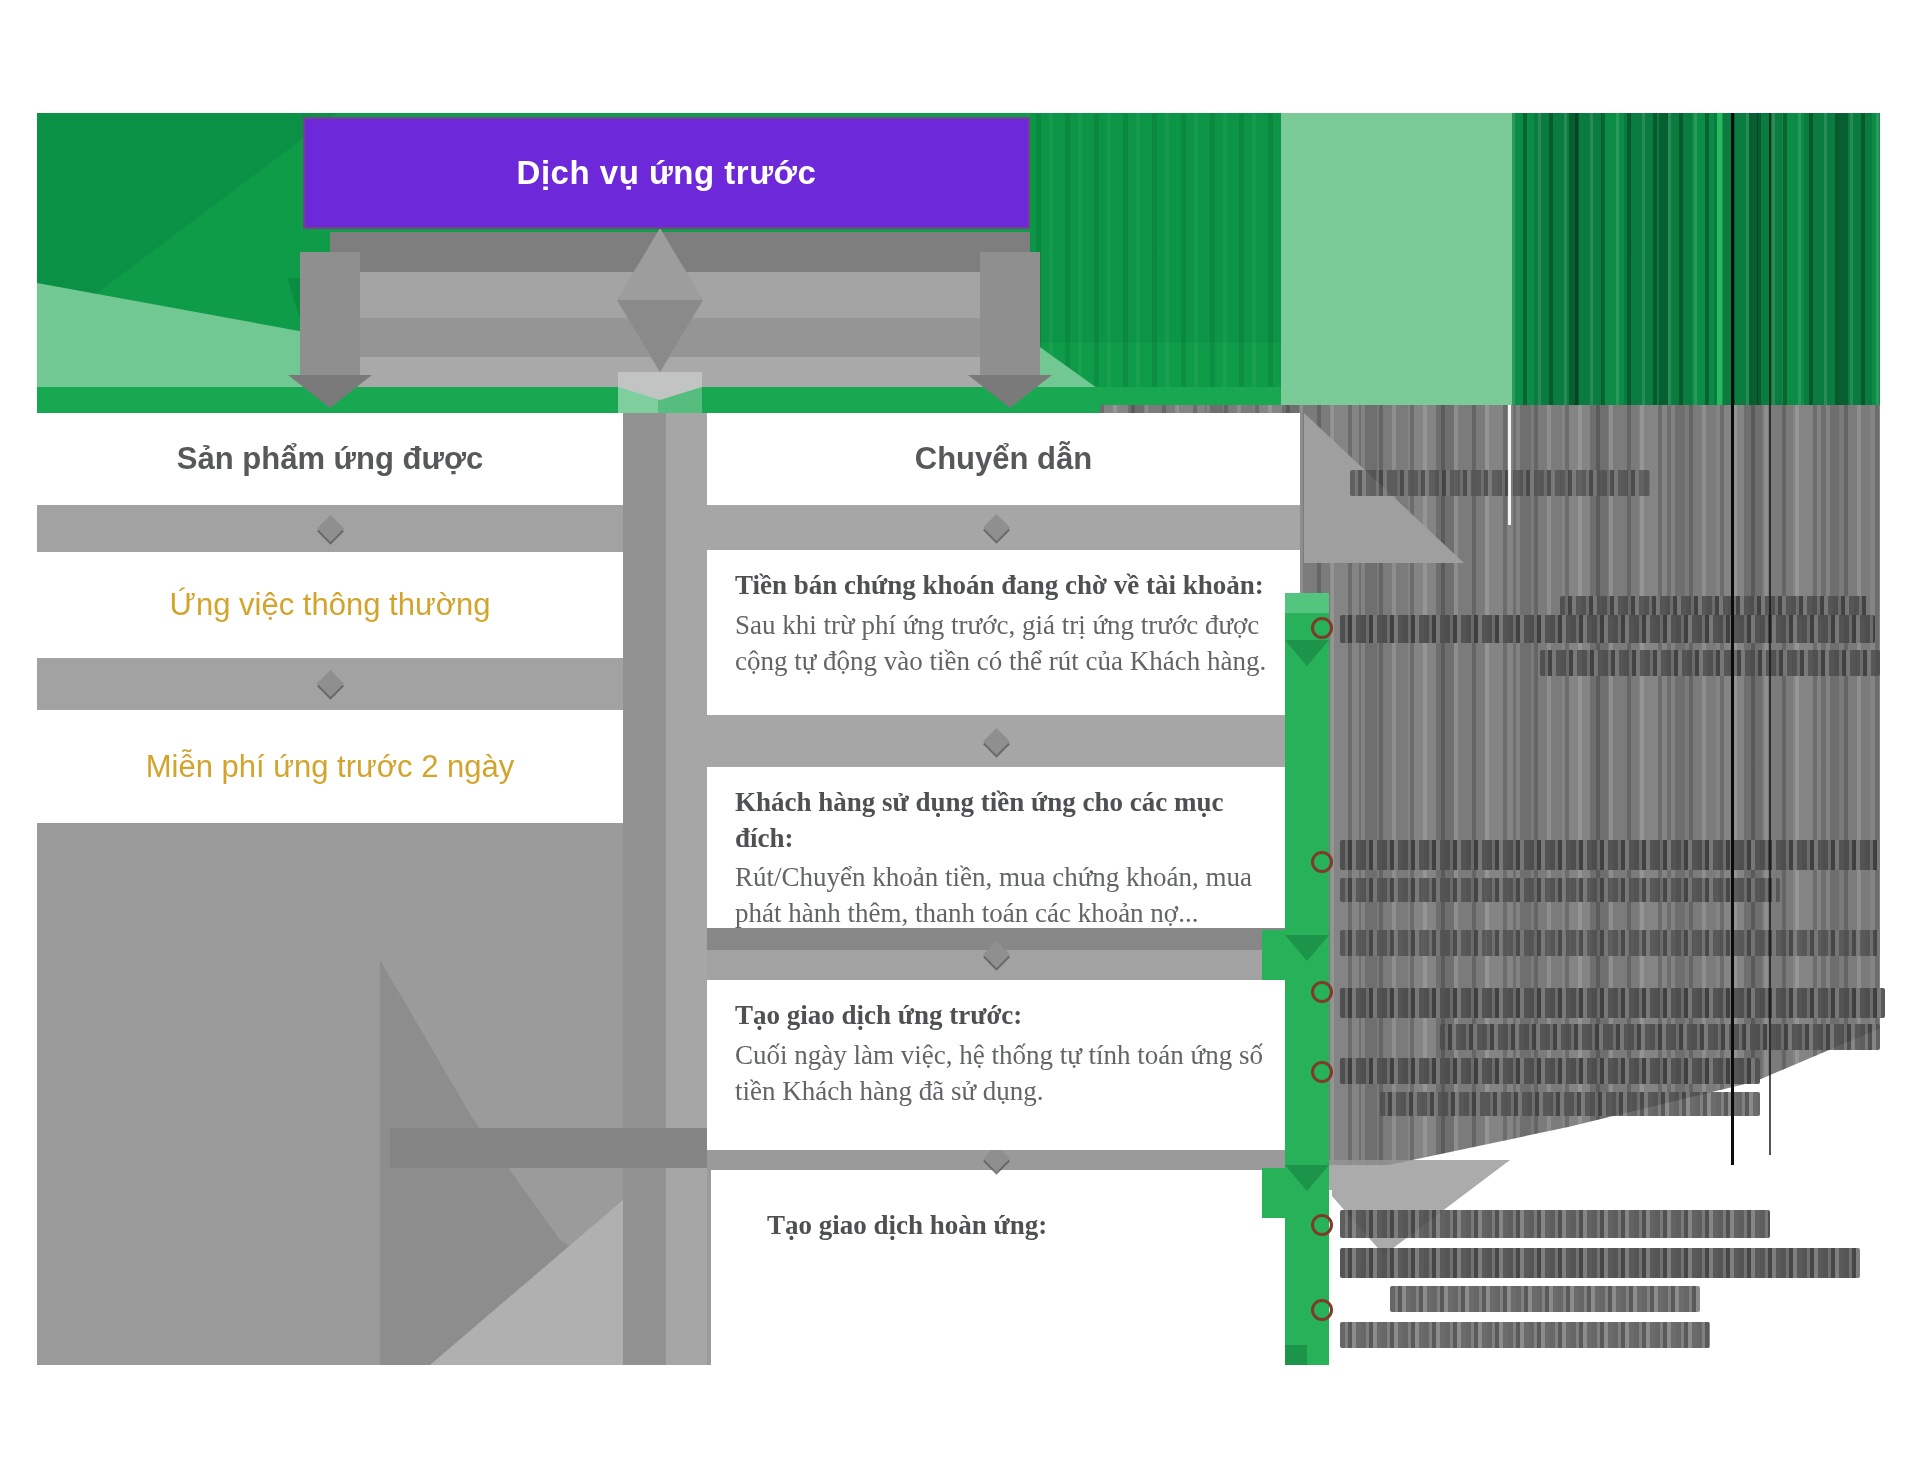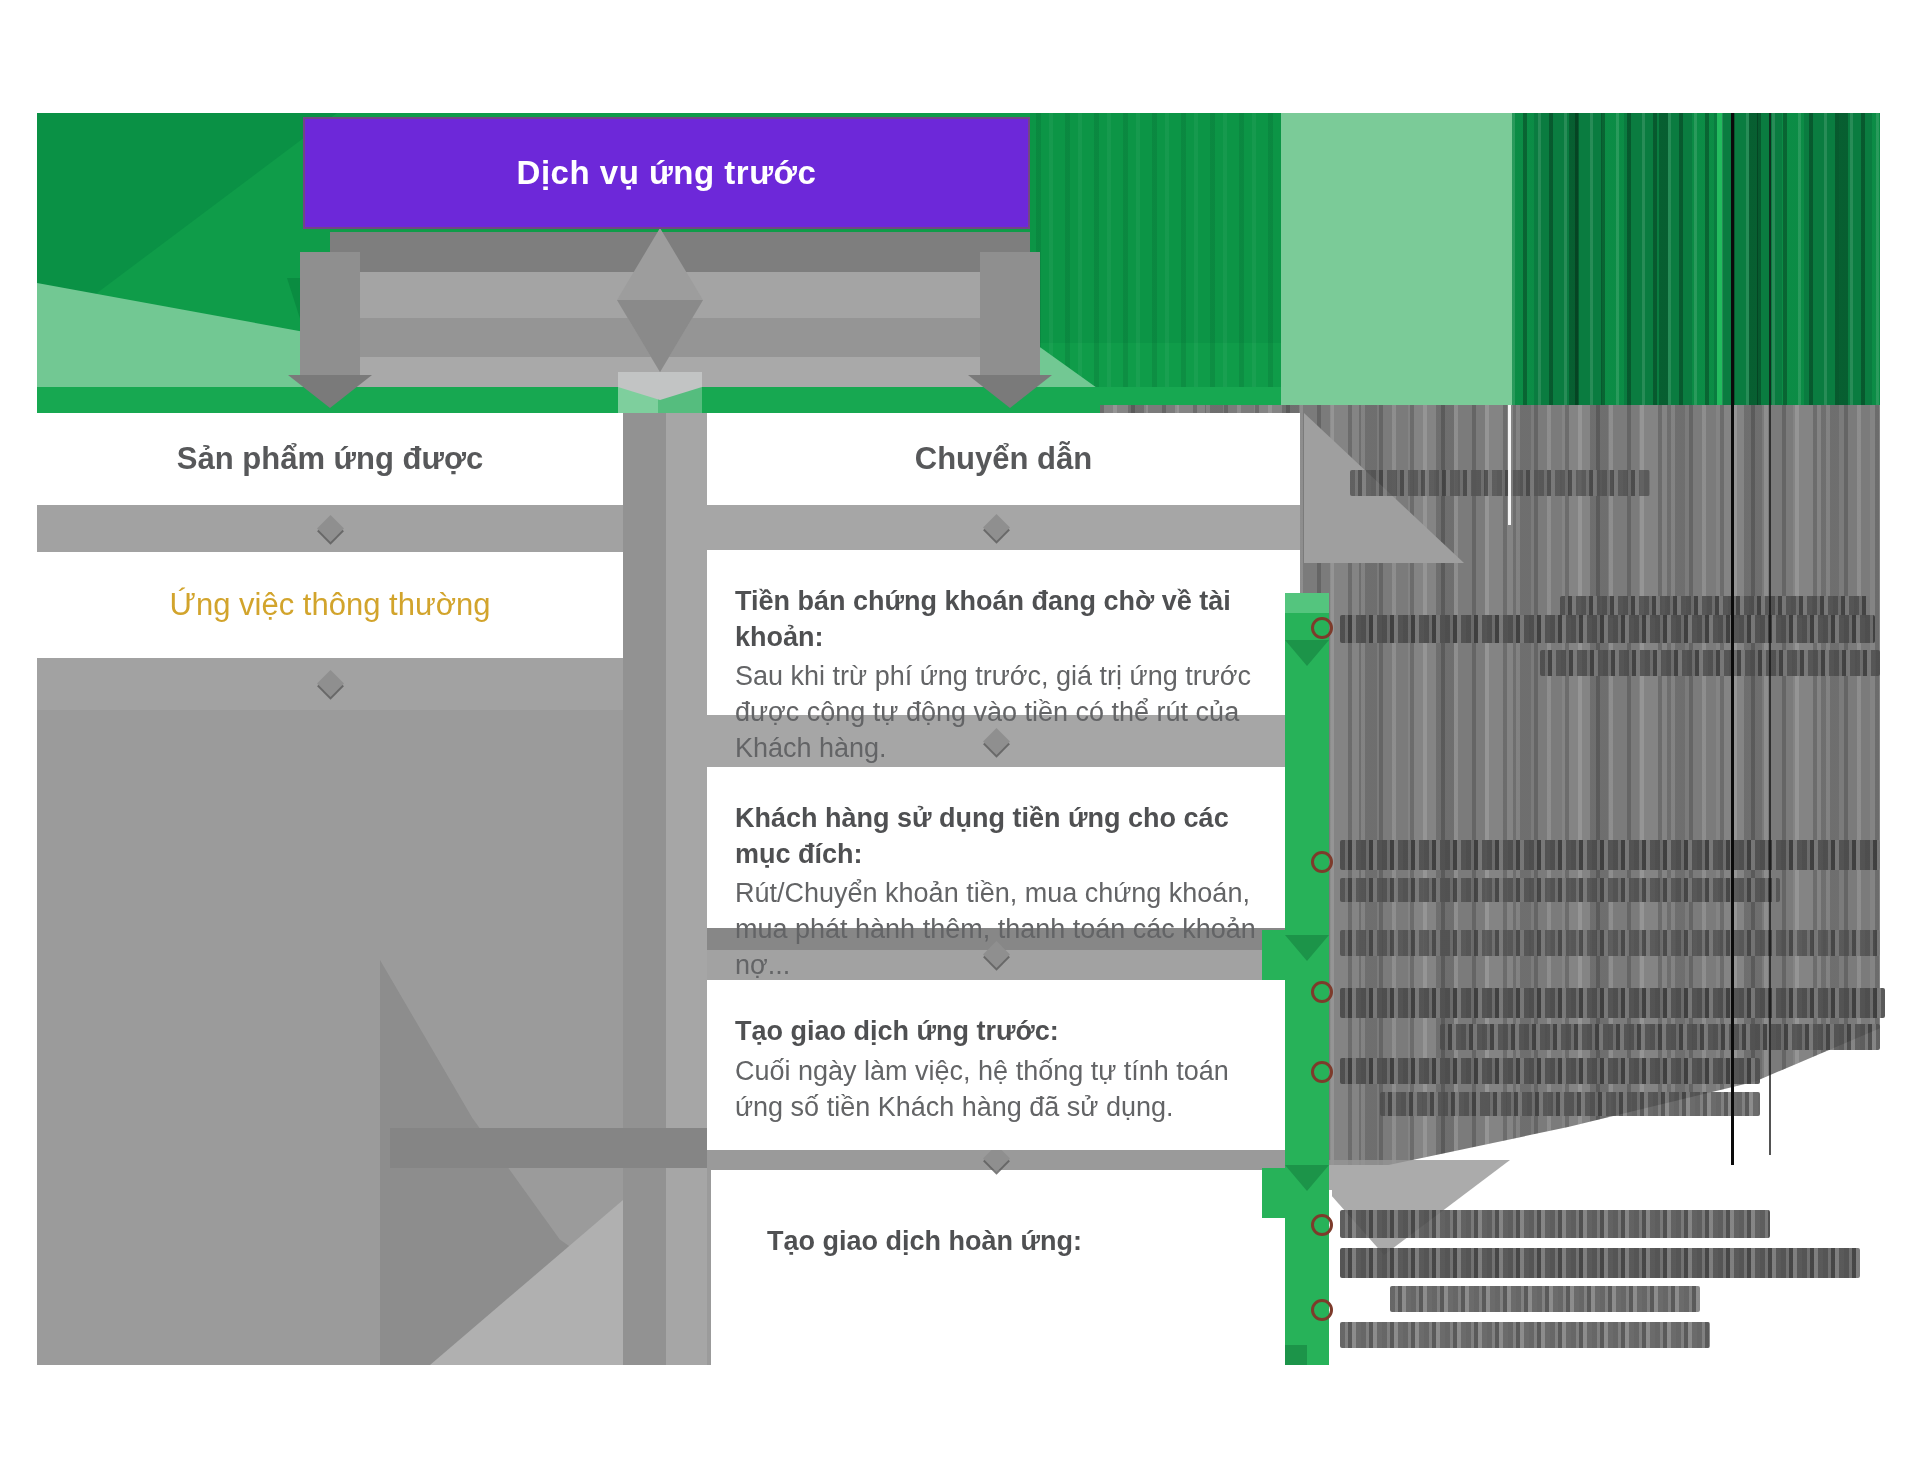--- a/index.html
+++ b/index.html
@@ -77,21 +77,21 @@
   .gapR2{left:707px;top:715px;width:593px;height:52px;background:#a6a6a6;}
   .gapR3{left:707px;top:928px;width:593px;height:52px;background:#a2a2a2;border-top:22px solid #878787;box-sizing:border-box;}
   .gapR4{left:707px;top:1148px;width:593px;height:22px;background:#9a9a9a;}
   .diamond{width:19px;height:19px;background:#8f8f8f;transform:rotate(45deg);box-shadow:2px 2px 0 rgba(90,90,90,.8);}
   
   .wbox{background:#ffffff;box-sizing:border-box;}
   .hdr-box{display:flex;align-items:center;justify-content:center;
     color:#57585a;font-size:31px;font-weight:bold;}
   .ybox{display:flex;align-items:center;justify-content:center;
     color:#d2a42c;font-size:31px;font-weight:500;}
-  .step-box{padding:34px 26px 0 28px;}
+  .step-box{padding:18px 26px 0 28px;font-family:Liberation Serif, serif;}
   .step-box .h{color:#4f5052;font-size:27px;font-weight:bold;line-height:1.32;margin:0 0 4px 0;}
   .step-box .b{color:#636466;font-size:27px;font-weight:400;line-height:1.33;margin:0;}
   .box-Lh{left:37px;top:413px;width:586px;height:92px;}
   .box-Rh{left:707px;top:413px;width:593px;height:92px;}
   .box-L1{left:37px;top:552px;width:586px;height:106px;}
   .box-L2{left:37px;top:710px;width:586px;height:113px;}
   .box-R1{left:707px;top:550px;width:593px;height:165px;}
   .box-R2{left:707px;top:767px;width:593px;height:161px;}
   .box-R3{left:707px;top:980px;width:593px;height:170px;}
   .box-R4{left:707px;top:1190px;width:593px;height:185px;margin-left:32px;}
@@ -183,20 +183,23 @@
   <div class="abs wbox hdr-box box-Lh">
     <span>Sản phẩm ứng được</span>
   </div>
   <div class="abs wbox hdr-box box-Rh">
     <span>Chuyển dẫn</span>
   </div>
 
   <div class="abs wbox ybox box-L1">
     <span>Ứng việc thông thường</span>
   </div>
+  <div class="abs wbox ybox box-L2">
+    <span>Miễn phí ứng trước 2 ngày</span>
+  </div>
 
   <div class="abs wbox step-box box-R1">
     <p class="h">Tiền bán chứng khoán đang chờ về tài khoản:</p>
     <p class="b">Sau khi trừ phí ứng trước, giá trị ứng trước được cộng tự động vào tiền có thể rút của Khách hàng.</p>
   </div>
   <div class="abs wbox step-box box-R2">
     <p class="h">Khách hàng sử dụng tiền ứng cho các mục đích:</p>
     <p class="b">Rút/Chuyển khoản tiền, mua chứng khoán, mua phát hành thêm, thanh toán các khoản nợ...</p>
   </div>
   <div class="abs wbox step-box box-R3">

